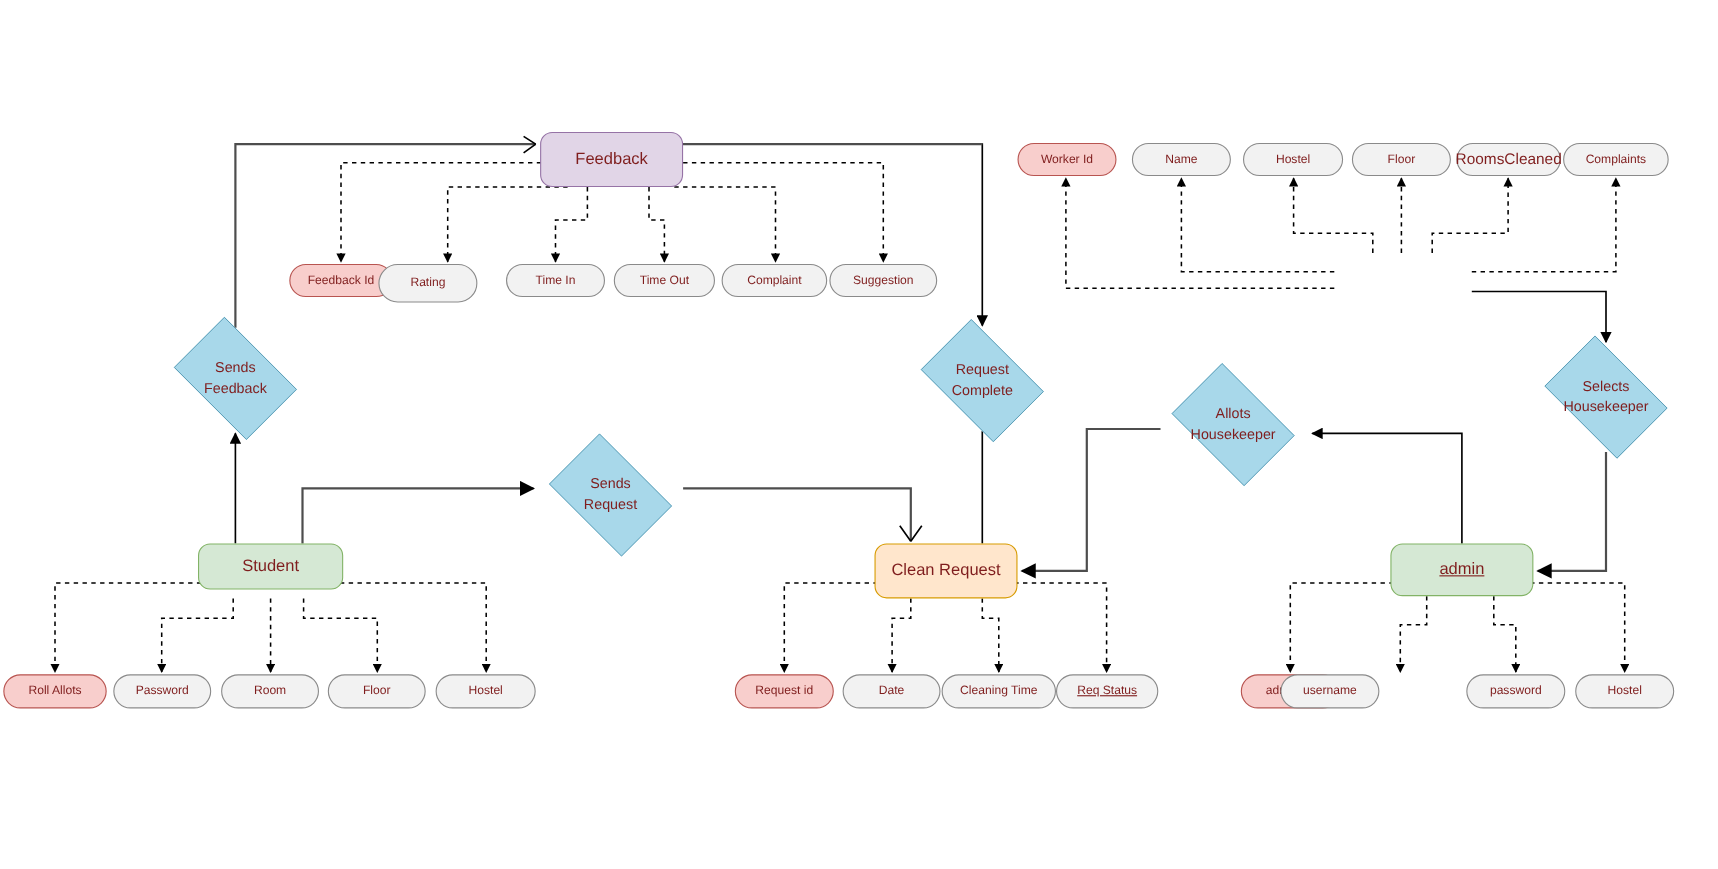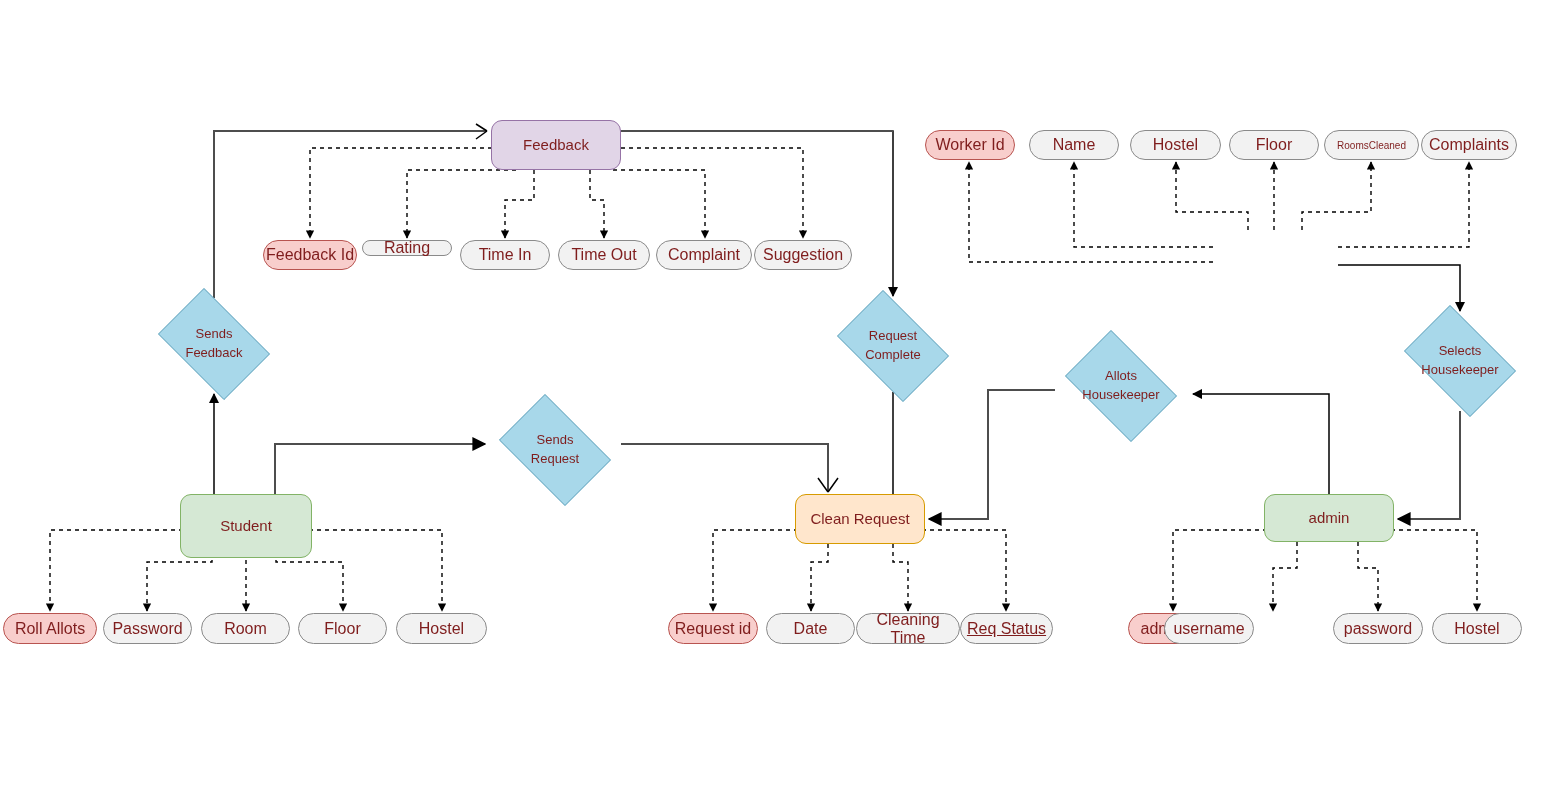--- a/index.html
+++ b/index.html
@@ -37,21 +37,21 @@
   .entity {
     border-radius: 11px;
     border: 1px solid #888;
     font-size: 15px;
     line-height: 1.15;
   }
   .attr {
     border-radius: 999px;
     border: 1px solid #8a8a8a;
     background: #f2f2f2;
-    font-size: 16px;
+    font-size: 11px;
     line-height: 1.1;
   }
   .attr.key {
     background: #f8cecc;
     border-color: #b85450;
   }
   .rel {
     font-size: 13px;
     line-height: 1.45;
     background: transparent;
@@ -64,21 +64,21 @@
     border: 1px solid #4a90ab;
     transform: rotate(45deg) scale(0.7071);
     z-index: 0;
   }
   .rel .rel-label {
     position: relative;
     z-index: 1;
     white-space: pre-line;
   }
   .ent-student { background: #d5e8d4; border-color: #82b366; }
-  .ent-admin   { background: #d5e8d4; border-color: #82b366; }
+  .ent-admin   { background: #d5e8d4; border-color: #82b366; text-decoration: underline; }
   .ent-feedback{ background: #e1d5e7; border-color: #9673a6; }
   .ent-clean   { background: #ffe6cc; border-color: #d79b00; }
   .ent-house   { background: #fff2cc; border-color: #d6b656; }
 </style>
 </head>
 <body>
 
 <div id="canvas">
 
   <svg id="edges" xmlns="http://www.w3.org/2000/svg">
@@ -153,21 +153,21 @@
     <path d="M 1338 265 L 1460 265 L 1460 311" stroke="#000" stroke-width="1.5" fill="none" marker-end="url(#arrow)"></path>
 
     <path d="M 1460 411 L 1460 519 L 1398 519" stroke="#4d4d4d" stroke-width="2" fill="none" marker-end="url(#arrow)"></path>
   </svg>
 
   <div class="node entity ent-feedback" style="left:491px;top:120px;width:130px;height:50px;">
     <span>Feedback</span>
   </div>
 
 
-  <div class="node entity ent-student" style="left:180px;top:494px;width:132px;height:64px;">
+  <div class="node entity ent-student" style="left:180px;top:494px;width:132px;height:42px;">
     <span>Student</span>
   </div>
 
   <div class="node entity ent-clean" style="left:795px;top:494px;width:130px;height:50px;">
     <span>Clean Request</span>
   </div>
 
   <div class="node entity ent-admin" style="left:1264px;top:494px;width:130px;height:48px;">
     <span>admin</span>
   </div>
@@ -198,21 +198,21 @@
 
   <div class="node rel" style="left:1394px;top:315px;width:132px;height:92px;">
     <span class="diamond-shape"></span>
     <span class="rel-label">Selects
 Housekeeper</span>
   </div>
 
   <div class="node attr key" style="left:263px;top:240px;width:94px;height:30px;">
     <span>Feedback Id</span>
     </div>
-  <div class="node attr" style="left:362px;top:240px;width:90px;height:16px;">
+  <div class="node attr" style="left:344px;top:240px;width:90px;height:35px;">
     <span>Rating</span>
     </div>
   <div class="node attr" style="left:460px;top:240px;width:90px;height:30px;">
     <span>Time In</span>
     </div>
   <div class="node attr" style="left:558px;top:240px;width:92px;height:30px;">
     <span>Time Out</span>
     </div>
   <div class="node attr" style="left:656px;top:240px;width:96px;height:30px;">
     <span>Complaint</span>
@@ -226,21 +226,21 @@
     </div>
   <div class="node attr" style="left:1029px;top:130px;width:90px;height:30px;">
     <span>Name</span>
     </div>
   <div class="node attr" style="left:1130px;top:130px;width:91px;height:30px;">
     <span>Hostel</span>
     </div>
   <div class="node attr" style="left:1229px;top:130px;width:90px;height:30px;">
     <span>Floor</span>
     </div>
-  <div class="node attr" style="left:1324px;top:130px;width:95px;height:30px;font-size:10px;">
+  <div class="node attr" style="left:1324px;top:130px;width:95px;height:30px;font-size:14px;">
     <span>RoomsCleaned</span>
     </div>
   <div class="node attr" style="left:1421px;top:130px;width:96px;height:30px;">
     <span>Complaints</span>
     </div>
 
   <div class="node attr key" style="left:3px;top:613px;width:94px;height:31px;">
     <span>Roll Allots</span>
     </div>
   <div class="node attr" style="left:103px;top:613px;width:89px;height:31px;">

